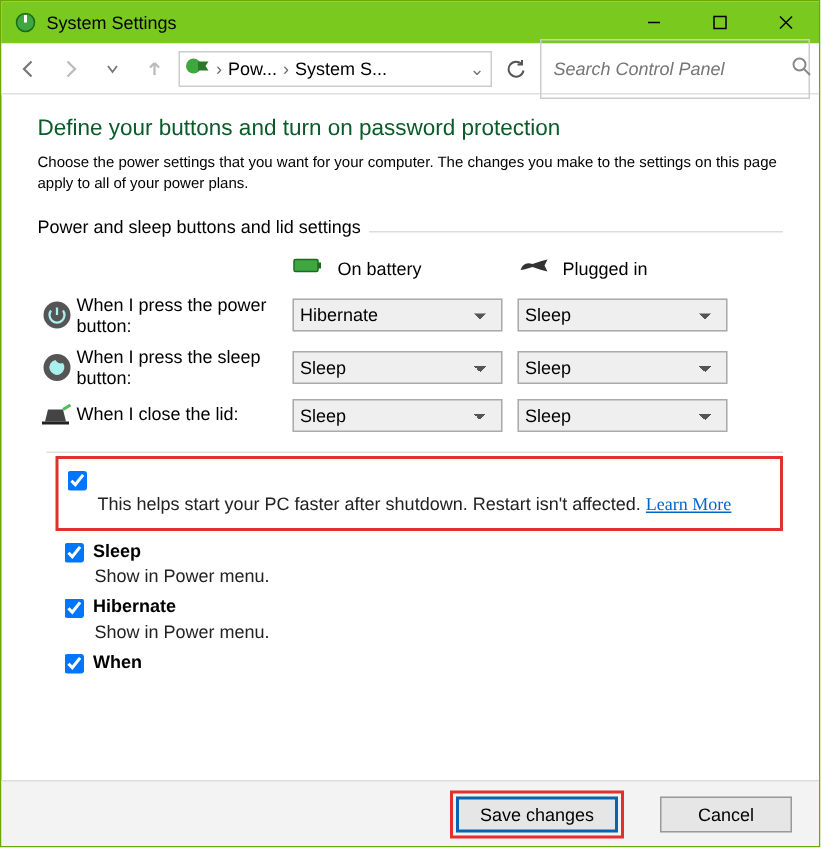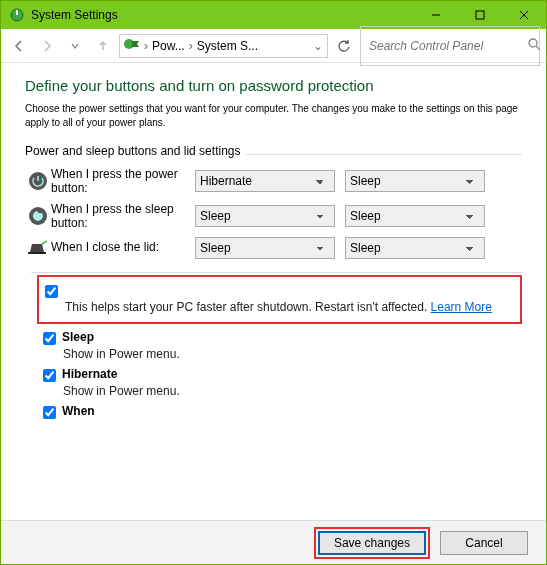--- a/index.html
+++ b/index.html
@@ -104,35 +104,35 @@
     background-size: 4px 4px, 4px 4px;
     background-repeat: no-repeat;
   }
   .select + .select { margin-left:10px;}
   .shutdown-items { padding-left:18px; }
   .chk-row { display:flex; gap:6px; padding:2px 0; align-items:flex-start;}
   .chk-row input { margin:2px 0 0 0;}
   .chk-label { font-size:12px; }
   .chk-label b { font-weight:700;}
   .sub { font-size:12px; color:#222; padding-left:20px; margin-bottom:4px;}
-  a.learnmore { color:#0066cc; text-decoration:underline;}
+  a.learnmore { color:#0066cc; text-decoration:underline;font-family:Liberation Serif, serif;}
   .highlight-red {
     border:2px solid #e03030;
     padding:4px 6px;
     margin: 2px 0 4px -6px;
   }
   .footer {
     height:44px;
     border-top:1px solid #ddd;
     background:#f3f3f3;
     display:flex;
     align-items:center;
     justify-content:flex-end;
     padding:0 18px;
-    gap:10px;
+    gap:24px;
   }
   .btn {
     height:24px; min-width:88px; padding:0 14px;
     border:1px solid #999; background:#e6e6e6;
     font-size:12px; display:flex;align-items:center;justify-content:center;
   }
   .btn.primary { border:2px solid #0a64ad; background:#e6e6e6;}
   .btn-hl { border:2px solid #e03030; padding:2px;}
   .battery-icon { width:22px;height:14px; }
   .plug-icon { width:22px;height:14px; }
@@ -223,20 +223,40 @@
 
   <div class="content">
     <h1 class="page-title">Define your buttons and turn on password protection</h1>
     <div class="desc">Choose the power settings that you want for your computer. The changes you make to the settings on this page apply to all of your power plans.</div>
 
     <div class="label-row">
       <span class="section-label">Power and sleep buttons and lid settings</span>
       <span class="section-rule"></span>
     </div>
 
+    <div class="header-row">
+      <div class="col-label"></div>
+      <div class="col-opt">
+        <span>
+          <svg class="battery-icon" viewBox="0 0 22 14">
+              <rect x="1" y="3" width="16" height="8" rx="1" fill="#3fa73f" stroke="#1a6b1a"></rect>
+              <rect x="17" y="5" width="2" height="4" fill="#1a6b1a"></rect>
+            </svg>
+        </span>
+        <span>On battery</span>
+      </div>
+      <div class="col-opt">
+        <span>
+          <svg class="plug-icon" viewBox="0 0 22 14">
+              <path d="M2 10 Q4 4 10 6 L16 4 L20 3 L18 7 L20 11 L16 10 L10 8 Q4 10 2 10 Z" fill="#333"></path>
+            </svg>
+        </span>
+        <span>Plugged in</span>
+      </div>
+    </div>
 
     <div class="power-row">
       <div class="icon">
         <svg width="20" height="20" viewBox="0 0 20 20">
             <circle cx="10" cy="10" r="9" fill="#555"></circle>
             <circle cx="10" cy="10" r="9" fill="none" stroke="#9ad" stroke-width="0"></circle>
             <path d="M10 5 L10 10" stroke="#aee" stroke-width="1.5"></path>
             <path d="M6 7 A5 5 0 1 0 14 7" fill="none" stroke="#aee" stroke-width="1.5"></path>
           </svg>
       </div>

